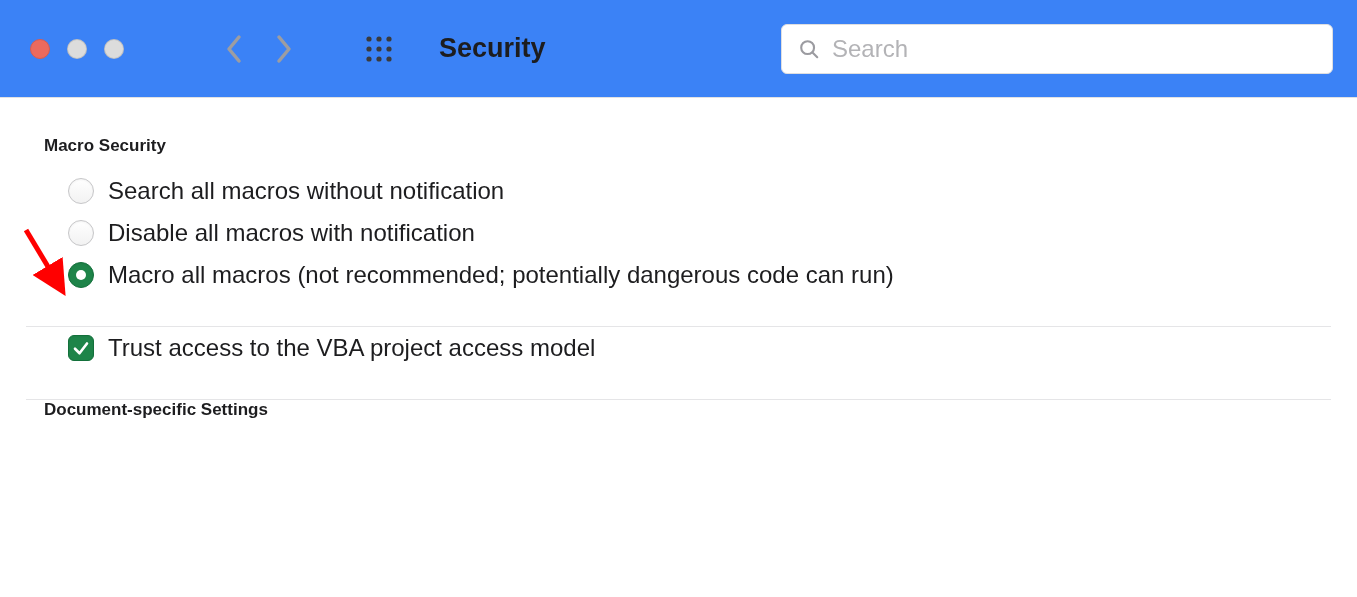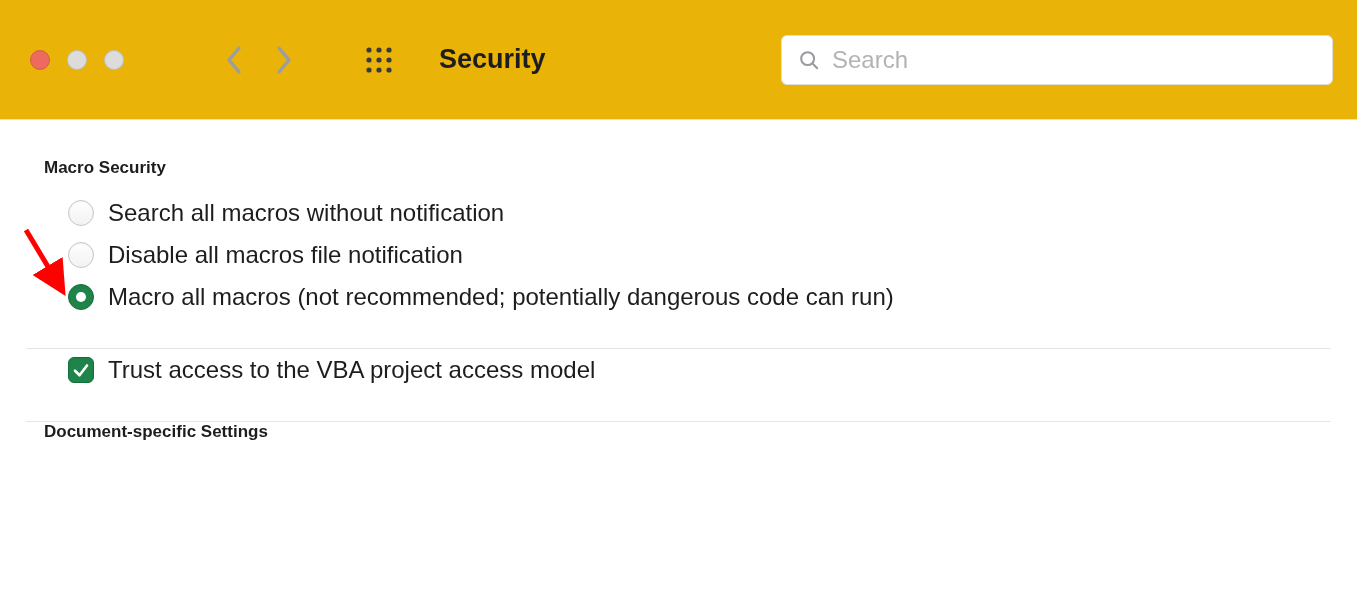--- a/index.html
+++ b/index.html
@@ -6,22 +6,22 @@
   html, body {
     width: 1357px;
     height: 597px;
     font-family: -apple-system, "Helvetica Neue", Helvetica, Arial, sans-serif;
     background: #ffffff;
     color: #1d1d1f;
     overflow: hidden;
   }
   
   .toolbar {
-    height: 120px;
-    background: #eab308;
+    height: 98px;
+    background: #3b82f6;
     border-bottom: 1px solid #e1e1e3;
     display: flex;
     align-items: center;
     padding: 0 24px 0 30px;
     gap: 0;
   }
   .traffic-lights {
     display: flex;
     gap: 17px;
     align-items: center;
@@ -207,21 +207,21 @@
 
   <div class="section">
     <div class="section-title">Macro Security</div>
 
     <div class="option-row">
       <div class="radio"></div>
       <span class="option-label">Search all macros without notification</span>
     </div>
     <div class="option-row">
       <div class="radio"></div>
-      <span class="option-label">Disable all macros file notification</span>
+      <span class="option-label">Disable all macros with notification</span>
     </div>
     <div class="option-row">
       <div class="radio selected"></div>
       <span class="option-label">Macro all macros (not recommended; potentially dangerous code can run)</span>
     </div>
   </div>
 
   <div class="divider"></div>
 
   <div class="section">

